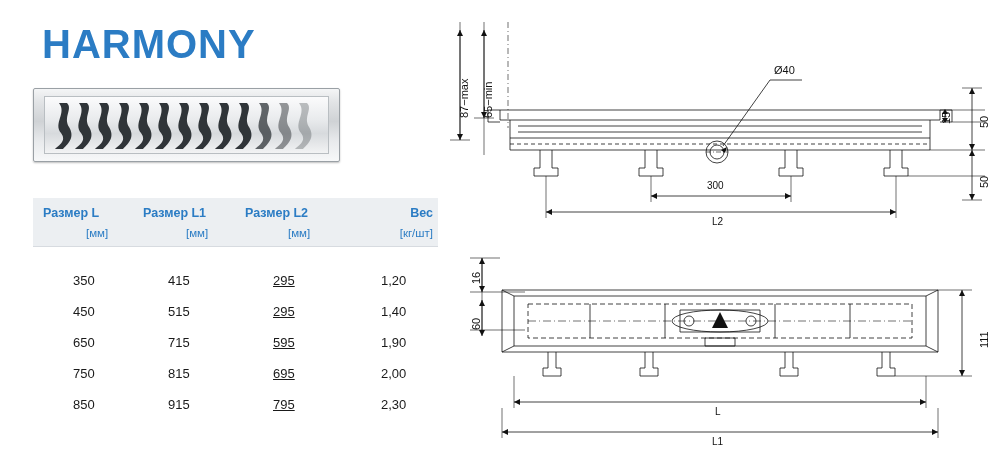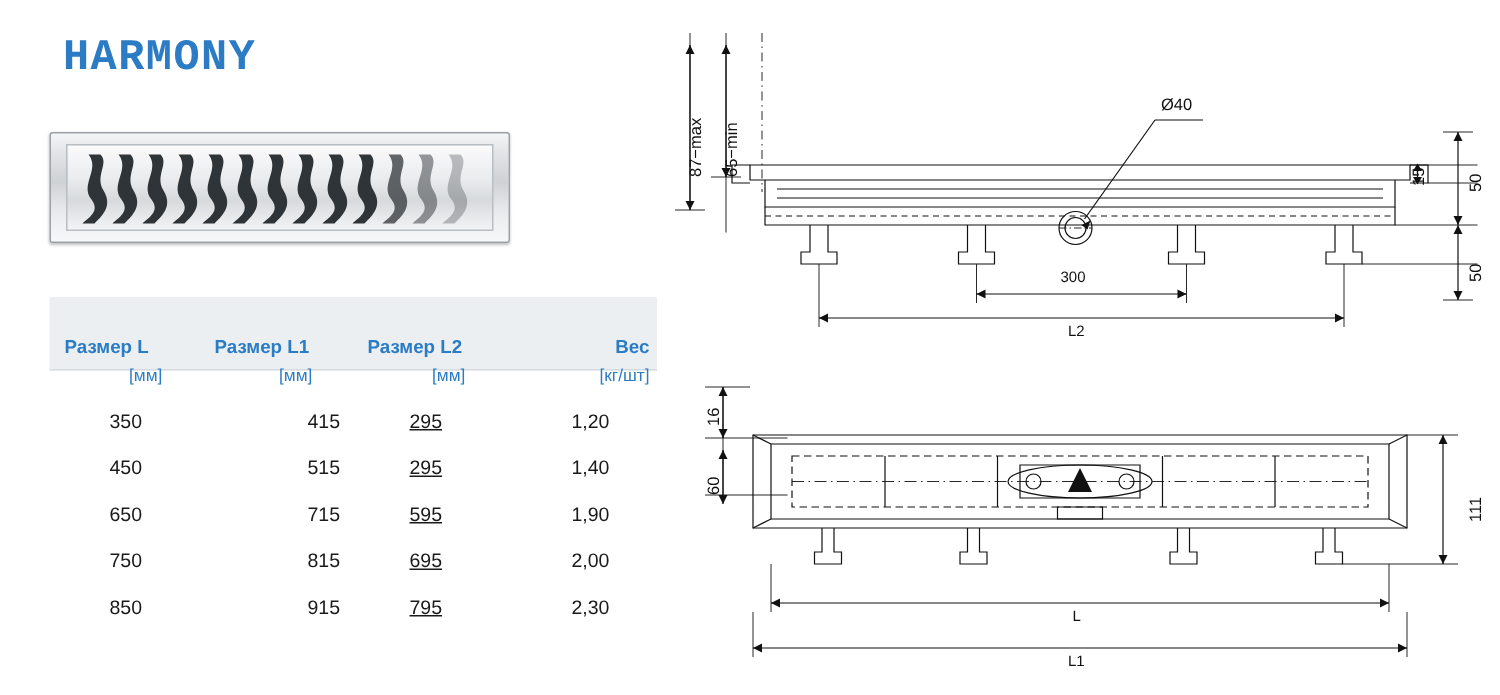--- a/index.html
+++ b/index.html
@@ -19,25 +19,25 @@
     left: 0; top: 0;
     width: 1000px;
     height: 463px;
   }
 
   
   .brand-title {
     position: absolute;
     left: 42px;
     top: 22px;
-    font-size: 29px;
+    font-size: 40px;
     font-weight: bold;
     letter-spacing: 1px;
     color: #2b7cc4;
-    font-family: Liberation Mono, monospace;
+    font-family: Liberation Sans, sans-serif;
   }
 
   
   .grate {
     position: absolute;
     left: 33px;
     top: 88px;
     width: 305px;
     height: 72px;
     background: linear-gradient(180deg,#f4f5f6 0%, #e2e4e6 18%, #cfd2d5 45%, #e8eaec 72%, #f7f8f9 100%);
@@ -77,42 +77,41 @@
     position: absolute;
     top: 0;
     height: 100%;
     display: flex;
     align-items: center;
   }
   .thead .cell {
     display: block;
     padding-top: 8px;
     box-sizing: border-box;
-    margin-top: 18px;
   }
   .c0 { left: 10px; width: 95px; }
   .c1 { left: 110px; width: 95px; }
   .c2 { left: 212px; width: 100px; }
   .c3 { left: 320px; width: 80px; text-align: right; }
   .th-label {
     color: #2b7cc4;
     font-weight: bold;
     font-size: 12.5px;
     display: block;
   }
   .th-unit {
     color: #2b7cc4;
     font-size: 11.5px;
     display: block;
     margin-top: 7px;
     padding-left: 43px;
   }
   .body-row .cell { font-size: 13px; color: #1a1a1a; }
   .body-row.indent .c0 { left: 40px; }
-  .body-row.indent .c1 { left: 135px; margin-left: 37px; }
+  .body-row.indent .c1 { left: 135px; }
   .body-row.indent .c2 { left: 240px; text-decoration: underline; }
   .body-row.indent .c3 { left: 348px; }
 
   
   .drawing {
     position: absolute;
     left: 440px;
     top: 0;
     width: 560px;
     height: 463px;

